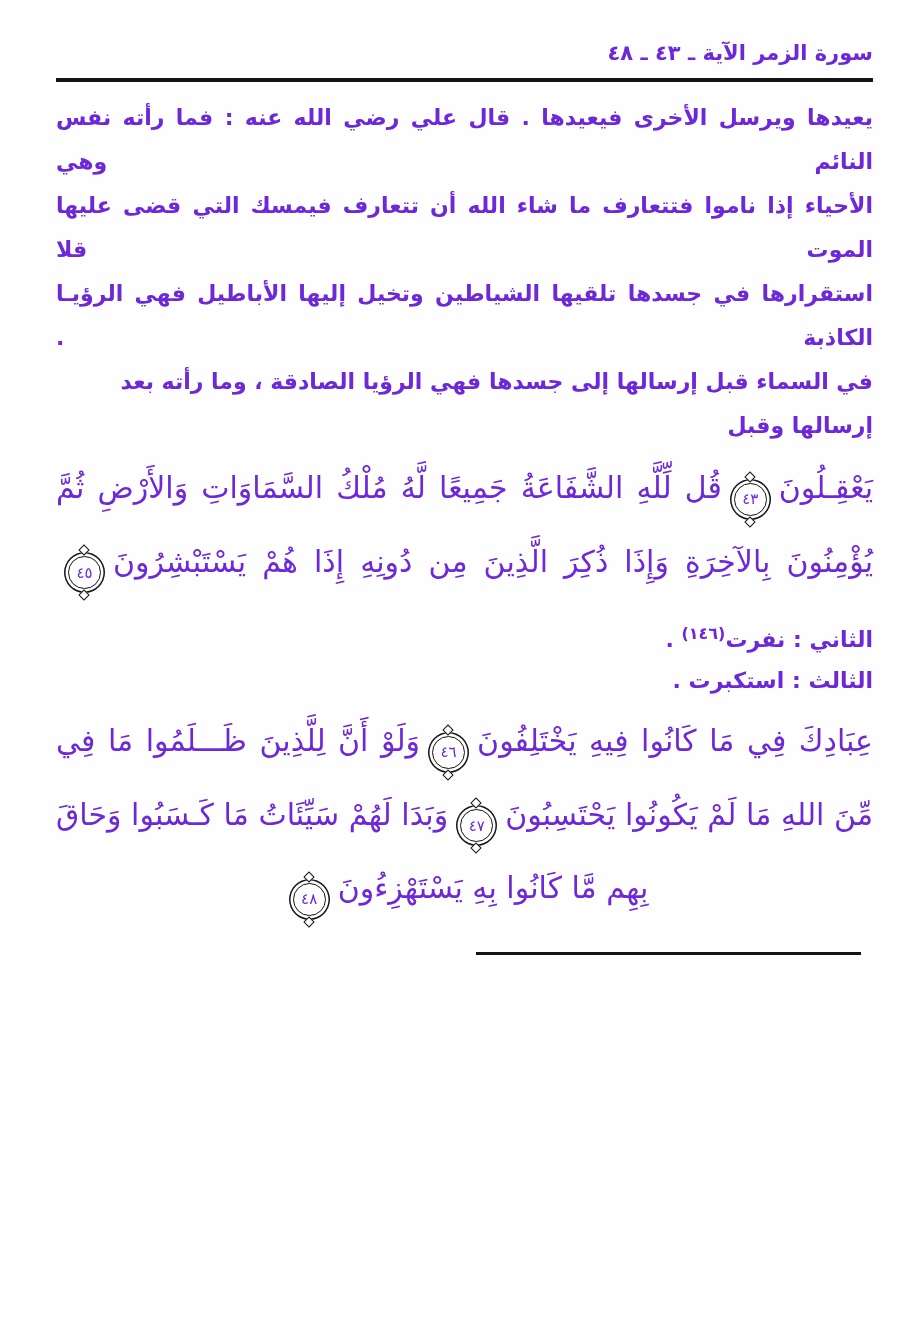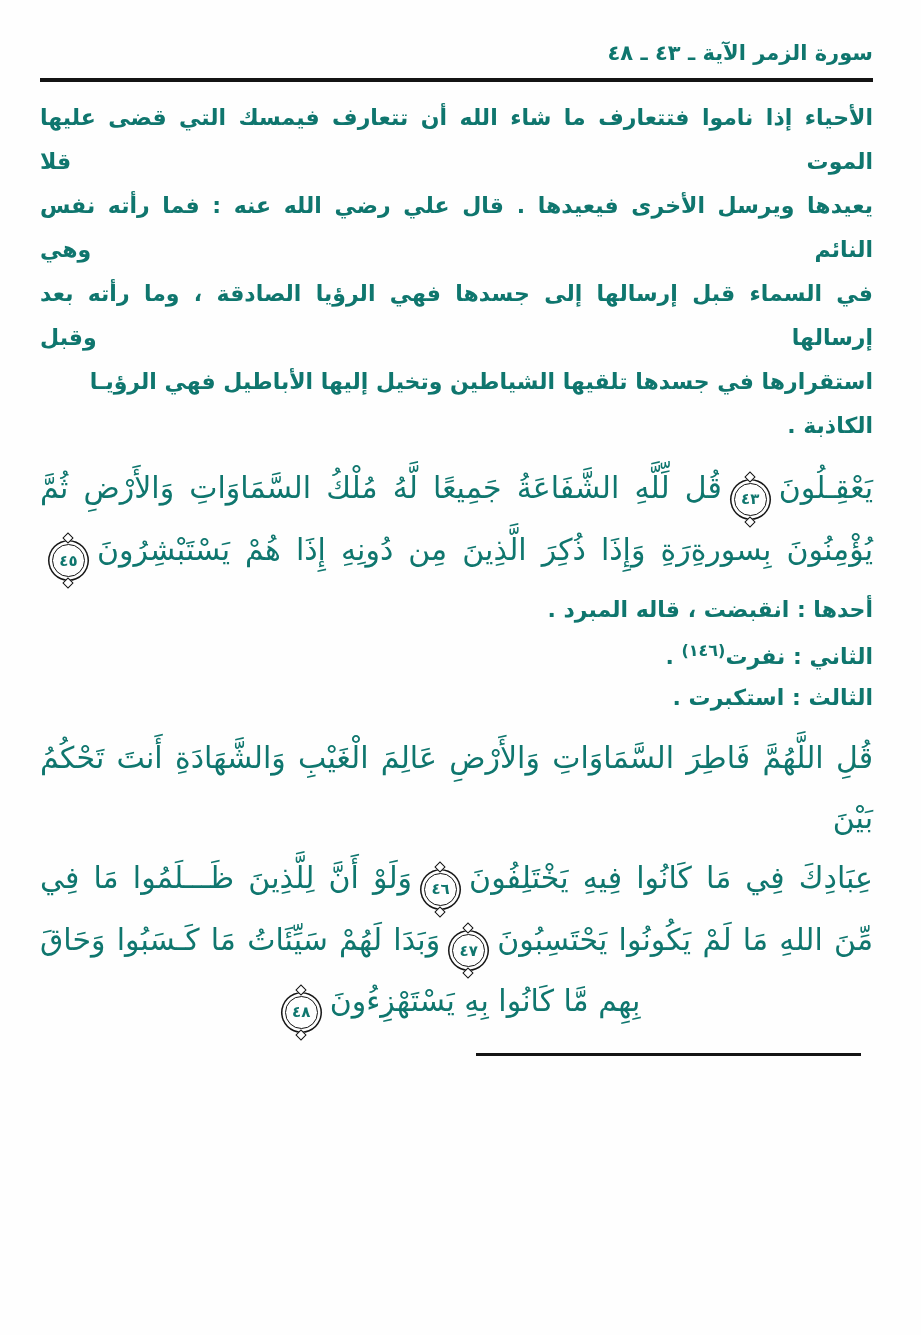--- a/index.html
+++ b/index.html
@@ -1,23 +1,23 @@
 <!DOCTYPE html>
 <html lang="ar" dir="rtl"><head>
 <meta charset="utf-8">
 <style>
   html,body{margin:0;padding:0;background:#ffffff;}
   .page{
     position:relative;
     width:921px;height:1335px;
     box-sizing:border-box;
     margin:0 auto;
-    padding:36px 48px 0 40px;
+    padding:36px 48px 0 56px;
     background:#fefefe;
-    color:#0f766e;
+    color:#6d28d9;
     font-family:"DejaVu Sans", sans-serif;
     direction:rtl;
     overflow:hidden;
   }
   
   .hdr-title{
     text-align:right;
     font-size:21px;
     font-weight:700;
     line-height:34px;
@@ -40,22 +40,22 @@
     line-height:60px;
     text-align:justify;text-align-last:justify;
   }
   .q2 .q-line:last-child{text-align:center;text-align-last:center;}
   .ayah{
     display:inline-flex;align-items:center;justify-content:center;
     box-sizing:border-box;
     width:33px;height:33px;
     border:1.5px solid #141414;border-radius:50%;
     box-shadow:0 0 0 2.5px #fefefe, 0 0 0 4px #141414;
-    font-size:15px;font-weight:700;
-    margin:4px 12px;
+    font-size:15px;font-weight:400;
+    margin:16px 12px;
     vertical-align:-6px;
     position:relative;background:#fefefe;
   }
   .ayah::before,.ayah::after{
     content:"";position:absolute;left:50%;
     width:6px;height:6px;margin-left:-4.5px;
     background:#fefefe;border:1.5px solid #141414;
     transform:rotate(45deg);
   }
   .ayah::before{top:-11px;}
@@ -77,41 +77,39 @@
 <body>
 
 <div class="page">
 
   <header>
     <div class="hdr-title">سورة الزمر الآية ـ ٤٣ ـ ٤٨</div>
     <div class="hdr-rule"></div>
   </header>
 
   <section class="intro">
+      <div class="t-line">يعيدها ويرسل الأخرى فيعيدها . قال علي رضي الله عنه : فما رأته نفس النائم وهي</div>
       <div class="t-line">الأحياء إذا ناموا فتتعارف ما شاء الله أن تتعارف فيمسك التي قضى عليها الموت قلا</div>
-      <div class="t-line">يعيدها ويرسل الأخرى فيعيدها . قال علي رضي الله عنه : فما رأته نفس النائم وهي</div>
+      <div class="t-line">استقرارها في جسدها تلقيها الشياطين وتخيل إليها الأباطيل فهي الرؤيـا الكاذبة .</div>
       <div class="t-line">في السماء قبل إرسالها إلى جسدها فهي الرؤيا الصادقة ، وما رأته بعد إرسالها وقبل</div>
-      <div class="t-line">استقرارها في جسدها تلقيها الشياطين وتخيل إليها الأباطيل فهي الرؤيـا الكاذبة .</div>
     </section>
 
   <section class="quran q1">
       <div class="q-line"><span>يَعْقِـلُونَ</span><span class="ayah">٤٣</span><span>قُل لِّلَّهِ الشَّفَاعَةُ جَمِيعًا لَّهُ مُلْكُ السَّمَاوَاتِ وَالأَرْضِ ثُمَّ</span></div>
-      <div class="q-line"><span>يُؤْمِنُونَ بِسورةِرَةِ وَإِذَا ذُكِرَ الَّذِينَ مِن دُونِهِ إِذَا هُمْ يَسْتَبْشِرُونَ</span><span class="ayah">٤٥</span></div>
+      <div class="q-line"><span>يُؤْمِنُونَ بِالآخِرَةِ وَإِذَا ذُكِرَ الَّذِينَ مِن دُونِهِ إِذَا هُمْ يَسْتَبْشِرُونَ</span><span class="ayah">٤٥</span></div>
     </section>
 
   <section class="commentary">
     <div>
-        <div class="c-item"><span>أحدها : انقبضت ، قاله المبرد .</span></div>
         <div class="c-item"><span>الثاني : نفرت</span><span class="c-ref">(١٤٦)</span><span> .</span></div>
         <div class="c-item"><span>الثالث : استكبرت .</span></div>
       </div>
   </section>
 
   <section class="quran q2">
-      <div class="q-line"><span>قُلِ اللَّهُمَّ فَاطِرَ السَّمَاوَاتِ وَالأَرْضِ عَالِمَ الْغَيْبِ وَالشَّهَادَةِ أَنتَ تَحْكُمُ بَيْنَ</span></div>
       <div class="q-line"><span>عِبَادِكَ فِي مَا كَانُوا فِيهِ يَخْتَلِفُونَ</span><span class="ayah">٤٦</span><span>وَلَوْ أَنَّ لِلَّذِينَ ظَـــلَمُوا مَا فِي</span></div>
       <div class="q-line"><span>مِّنَ اللهِ مَا لَمْ يَكُونُوا يَحْتَسِبُونَ</span><span class="ayah">٤٧</span><span>وَبَدَا لَهُمْ سَيِّئَاتُ مَا كَـسَبُوا وَحَاقَ</span></div>
       <div class="q-line"><span>بِهِم مَّا كَانُوا بِهِ يَسْتَهْزِءُونَ</span><span class="ayah">٤٨</span></div>
     </section>
 
   <footer>
     <div class="fn-rule"></div>
 
   </footer>
 

